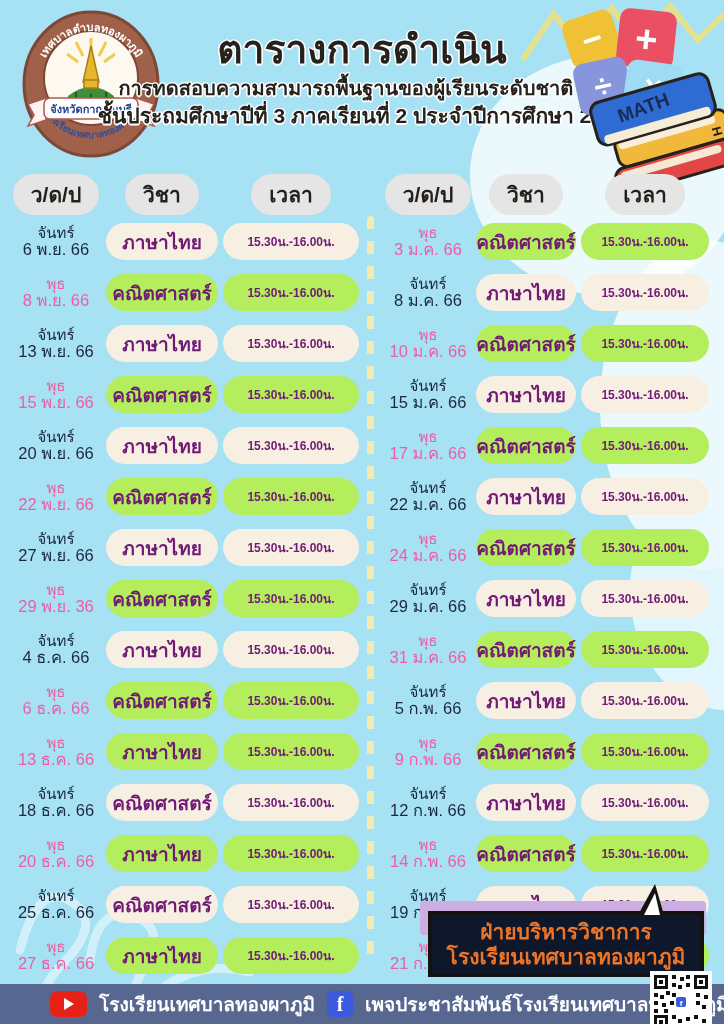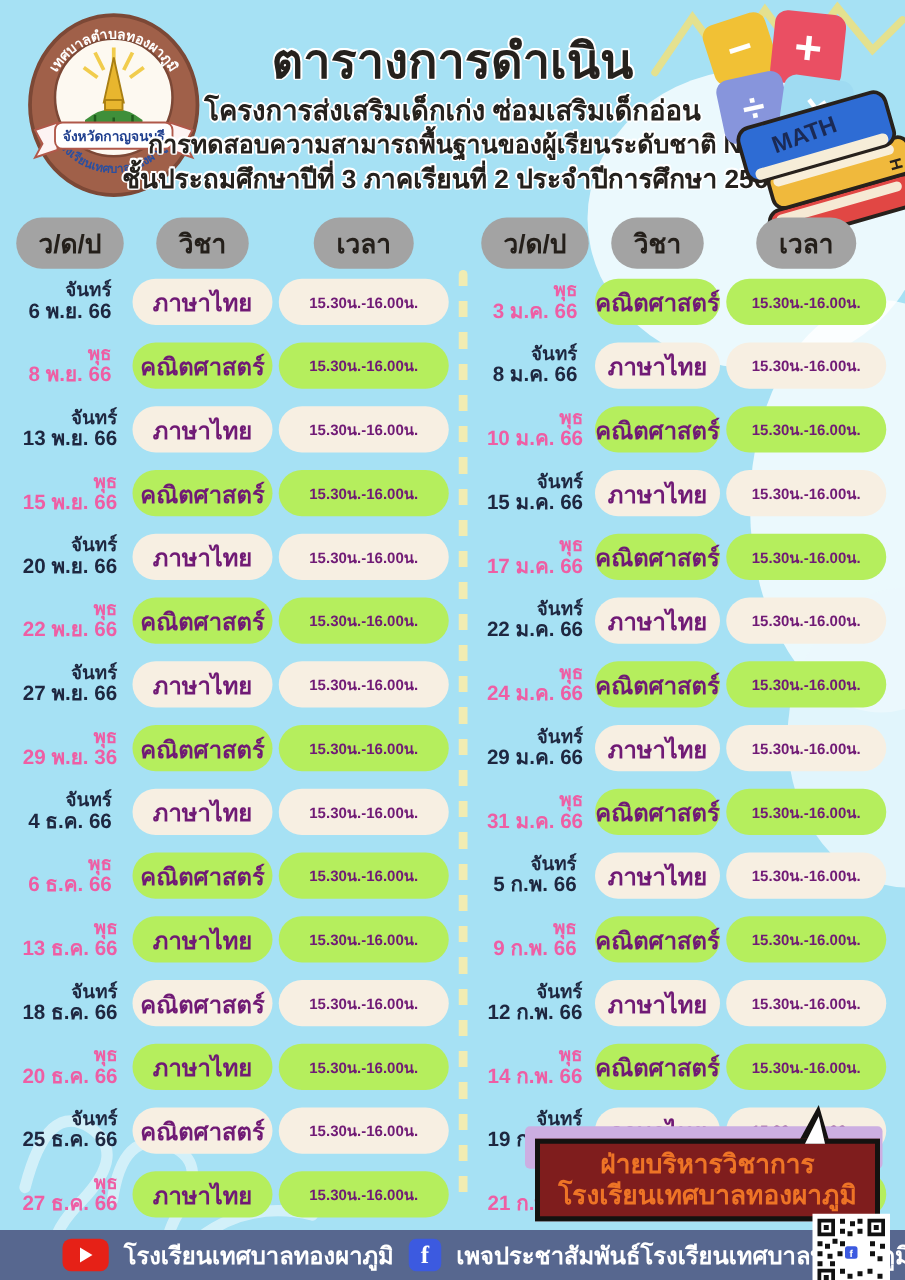--- a/index.html
+++ b/index.html
@@ -40,44 +40,44 @@
   
   .col{position:absolute;top:172px;}
   .col.left{left:8px;width:354px;}
   .col.right{left:382px;width:330px;}
   .hdr-grid,.rows-grid{display:grid;}
   .col.left .hdr-grid,.col.left .rows-grid{grid-template-columns:96px 116px 142px;}
   .col.right .hdr-grid,.col.right .rows-grid{grid-template-columns:92px 104px 134px;}
   .hdr-grid{height:44px;align-items:center;justify-items:center;}
   .rows-grid{grid-auto-rows:51px;align-items:center;justify-items:center;}
   .hpill{
-    background:#a3a3a3;color:#241f1a;font-weight:bold;font-size:21px;
+    background:#e5e5e5;color:#241f1a;font-weight:bold;font-size:21px;
     border-radius:22px;padding:4px 18px;white-space:nowrap;
   }
-  .cell.date{text-align:right;font-weight:bold;line-height:1.05;}
+  .cell.date{text-align:center;font-weight:normal;line-height:1.05;}
   .cell.date .day{font-size:15px;}
   .cell.date .dt{font-size:16.5px;white-space:nowrap;}
   .cell.date.cream{color:#1e2740;}
   .cell.date.green{color:#ee5ea4;}
   .pill{
     width:96%;height:37px;border-radius:23px;display:flex;align-items:center;justify-content:center;
     font-weight:bold;color:#701a75;white-space:nowrap;
   }
   .pill.cream{background:#f7efe2;}
   .pill.green{background:#b5ee5d;}
   .pill.subject{font-size:19px;}
   .pill.time{font-size:12px;}
   .divider{
     position:absolute;left:367px;top:216px;width:7px;height:748px;border-radius:4px;
     background-image:repeating-linear-gradient(to bottom,#f1ecb2 0 13px,rgba(0,0,0,0) 13px 25px);
   }
   
   .bubble-shadow{position:absolute;left:420px;top:901px;width:286px;height:34px;background:#ccaee2;border-radius:4px;}
   .bubble{
-    position:absolute;left:428px;top:911px;width:268px;height:58px;background:#7f1d1d;
+    position:absolute;left:428px;top:911px;width:268px;height:58px;background:#0f172a;
     border:4px solid #141210;display:flex;flex-direction:column;align-items:center;justify-content:center;
     color:#ee7426;font-weight:bold;text-align:center;
   }
   .bubble .b1{font-size:21px;line-height:1.2;}
   .bubble .b2{font-size:21px;line-height:1.2;}
   .tail-outline{position:absolute;left:638px;top:884px;width:0;height:0;
     border-left:17px solid transparent;border-right:9px solid transparent;border-bottom:31px solid #141210;}
   .tail-fill{position:absolute;left:644px;top:893px;width:0;height:0;
     border-left:11px solid transparent;border-right:5px solid transparent;border-bottom:22px solid #ffffff;z-index:3;}
   
@@ -138,21 +138,20 @@
     <g>
       <polygon points="8,96 26,90 26,112 8,118 14,107" fill="#fdf3f3" stroke="#b0584a" stroke-width="1.5"></polygon>
       <polygon points="134,96 116,90 116,112 134,118 128,107" fill="#fdf3f3" stroke="#b0584a" stroke-width="1.5"></polygon>
       <rect x="24" y="90" width="94" height="21" rx="6" fill="#ffffff" stroke="#b0584a" stroke-width="1.5"></rect>
       <text x="71" y="105" font-size="11" font-weight="bold" fill="#1f3f8f" text-anchor="middle">จังหวัดกาญจนบุรี</text>
     </g>
   </svg>
 
   <div class="titleblock">
     <div class="t1">ตารางการดำเนิน</div>
-    <div class="t2">โครงการส่งเสริมเด็กเก่ง ซ่อมเสริมเด็กอ่อน</div>
     <div class="t3">การทดสอบความสามารถพื้นฐานของผู้เรียนระดับชาติ NT</div>
     <div class="t4">ชั้นประถมศึกษาปีที่ 3 ภาคเรียนที่ 2 ประจำปีการศึกษา 2566</div>
   </div>
 
   <div class="card minus">
       <span>−</span>
     </div>
   <div class="card plus">
       <span>+</span>
     </div>

